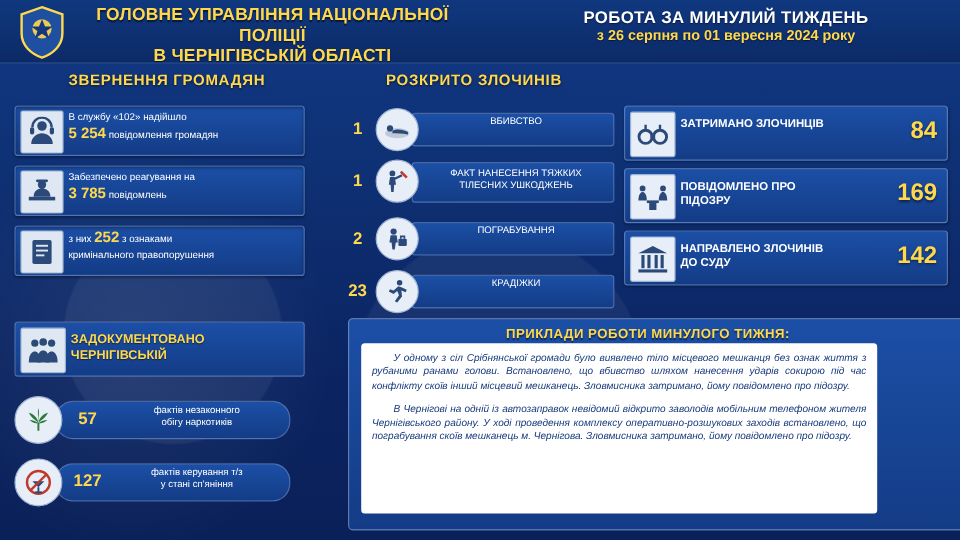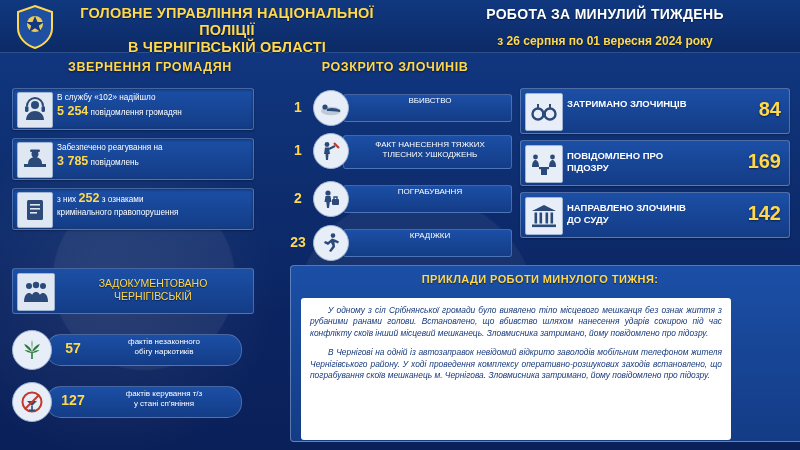--- a/index.html
+++ b/index.html
@@ -68,38 +68,38 @@
     color: #ffffff;
   }
   .title-right .l1 {
     color: #ffffff;
     font-weight: bold;
     font-size: 14px;
     letter-spacing: .3px;
     text-shadow: 0 1px 1px rgba(0,0,0,.5);
   }
   .title-right .l2 {
-    margin-top: 12px;
+    margin-top: 0;
     color: #ffd84d;
     font-weight: bold;
     font-size: 12px;
     text-shadow: 0 1px 1px rgba(0,0,0,.5);
   }
 
   
   .sec-h {
     position: absolute;
     color: #ffd84d;
     font-weight: bold;
     font-size: 12.5px;
     letter-spacing: .6px;
     text-shadow: 0 1px 2px rgba(0,0,0,.6);
     text-align: center;
   }
-  #sec-citizens { left: 25px; top: 60px; width: 250px; }
+  #sec-citizens { left: 14px; top: 60px; width: 250px; }
   #sec-crimes   { left: 280px; top: 60px; width: 230px; }
 
   
   .lcard {
     position: absolute;
     left: 12px;
     width: 240px;
     height: 40px;
     background: linear-gradient(180deg, #1b4fa6 0%, #143c86 100%);
     border: 1px solid rgba(255,255,255,0.22);
@@ -147,24 +147,23 @@
     width: 36px; height: 36px;
     background: #dfe7f2;
     border: 1px solid #9fb4d2;
     border-radius: 2px;
     display: flex; align-items: center; justify-content: center;
   }
   .doc-banner .txt {
     position: absolute;
     left: 46px; right: 6px; top: 8px;
     color: #ffd84d;
-    font-weight: normal;
+    font-weight: bold;
     font-size: 10.5px;
     line-height: 13px;
-    text-align: center;
     text-shadow: 0 1px 1px rgba(0,0,0,.5);
   }
 
   
   .lpill {
     position: absolute;
     left: 12px;
     width: 228px;
     height: 38px;
   }
@@ -310,21 +309,21 @@
     width: 498px;
     text-align: center;
     color: #ffd84d;
     font-weight: bold;
     font-size: 11px;
     letter-spacing: .4px;
     text-shadow: 0 1px 1px rgba(0,0,0,.5);
   }
   .examples .body {
     position: absolute;
-    left: 10px; top: 32px;
+    left: 10px; top: 20px;
     width: 430px; height: 142px;
     background: #ffffff;
     border-radius: 3px;
     padding: 7px 9px;
     box-sizing: border-box;
     overflow: hidden;
   }
   .examples p {
     margin: 0 0 8px 0;
     color: #16397c;

